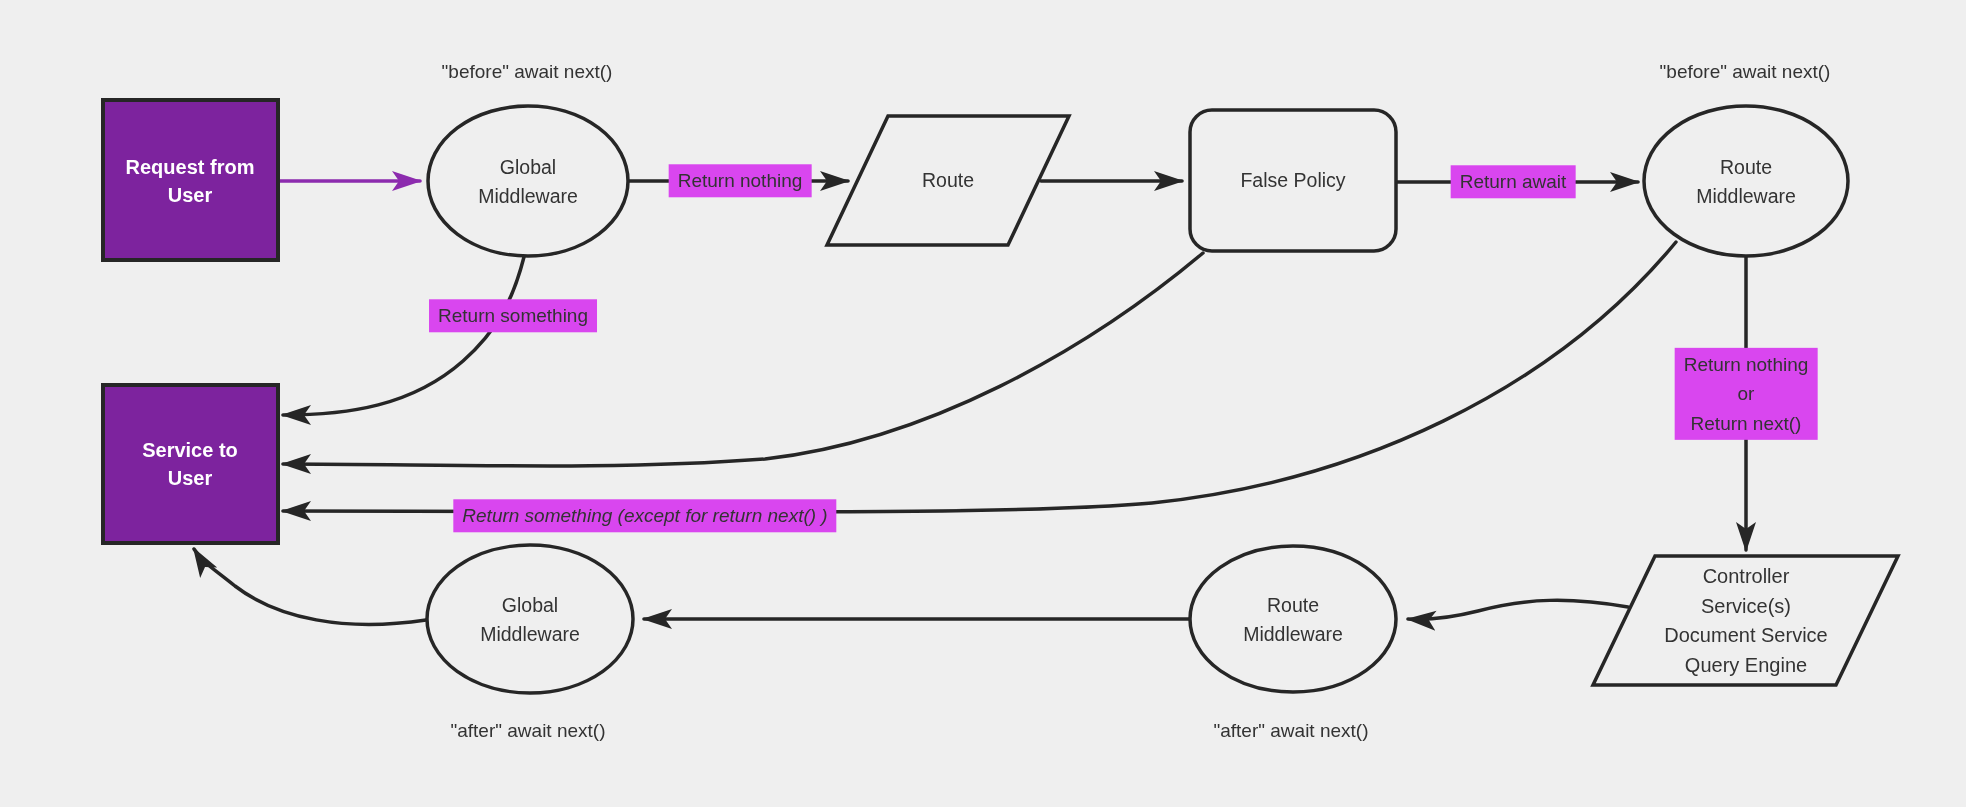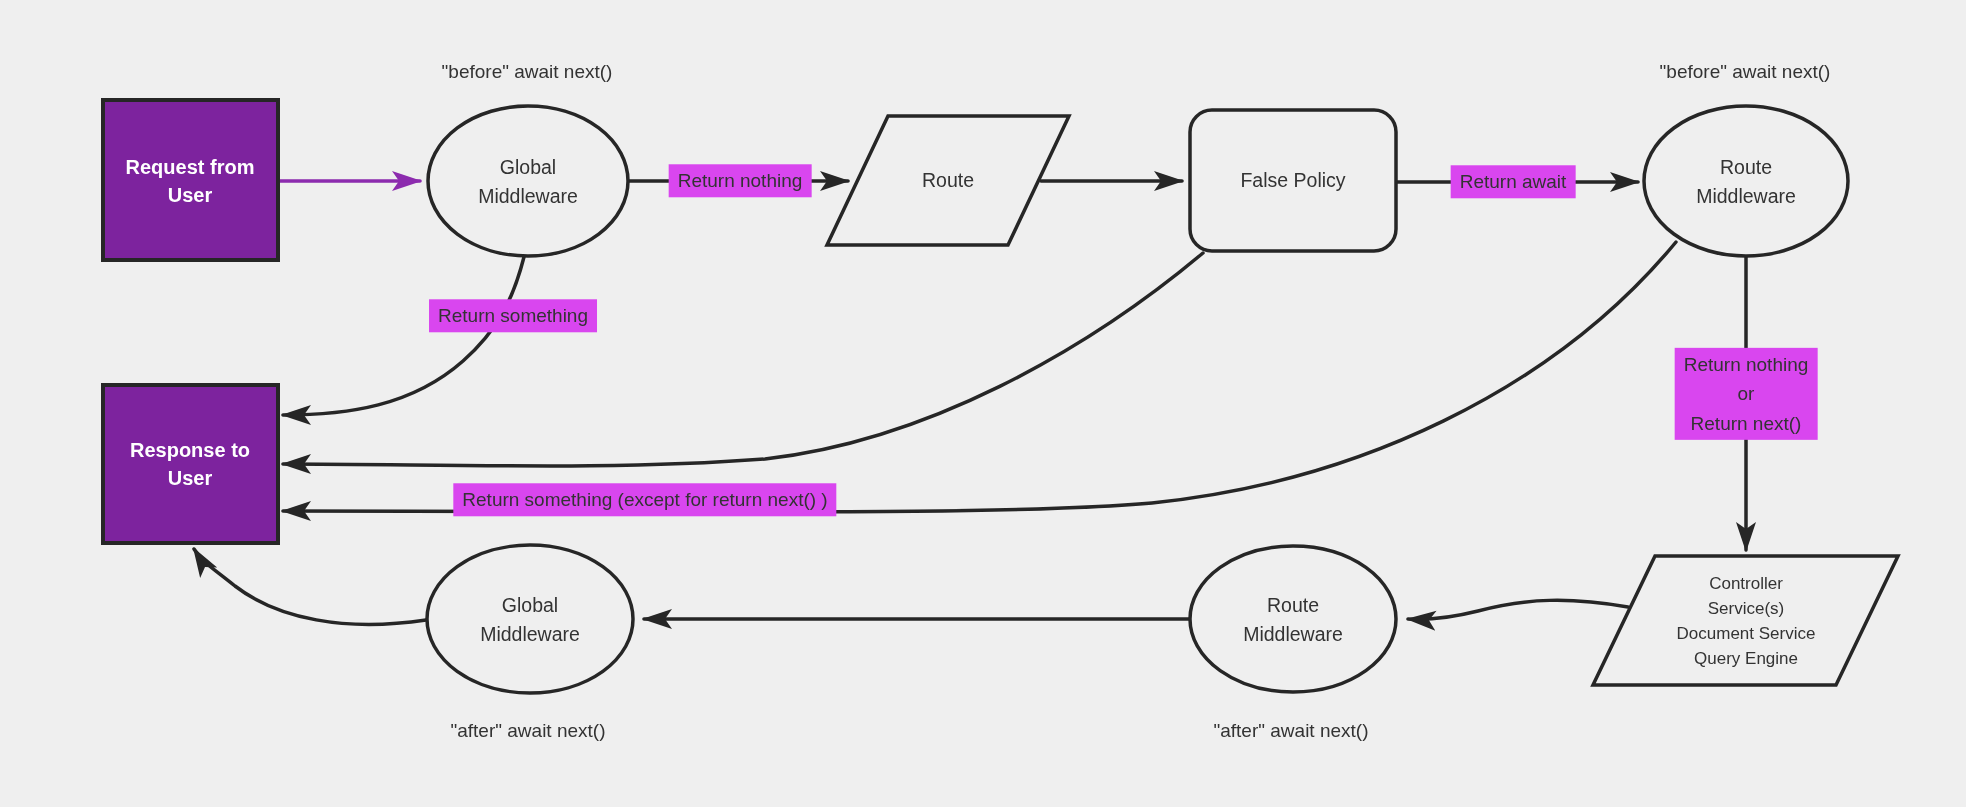--- a/index.html
+++ b/index.html
@@ -31,21 +31,21 @@
   }
   .edge-lbl {
     background: #d946ef;
     padding: 2px 9px;
   }
   .node-lbl {
     font-size: 19.5px;
     line-height: 1.5;
   }
   .node-lbl-small {
-    font-size: 17px;
+    font-size: 20px;
     line-height: 1.48;
   }
   .box-lbl {
     color: #ffffff;
     font-weight: bold;
     font-size: 20px;
     line-height: 1.4;
     width: 188px;
   }
 </style>
@@ -100,28 +100,28 @@
   <div class="lbl node-lbl" style="left:1746px; top:182px;">Route
 Middleware</div>
   <div class="lbl node-lbl-small" style="left:1746px; top:621px;">Controller
 Service(s)
 Document Service
 Query Engine</div>
   <div class="lbl node-lbl" style="left:1293px; top:620px;">Route
 Middleware</div>
   <div class="lbl node-lbl" style="left:530px; top:620px;">Global
 Middleware</div>
-  <div class="lbl box-lbl" style="left:190px; top:464px;">Response to
+  <div class="lbl box-lbl" style="left:190px; top:464px;">Service to
 User</div>
 
   <div class="lbl" style="left:527px; top:72px;">"before" await next()</div>
   <div class="lbl" style="left:1745px; top:72px;">"before" await next()</div>
   <div class="lbl edge-lbl" style="left:740px; top:181px;">Return nothing</div>
   <div class="lbl edge-lbl" style="left:1513px; top:182px;">Return await</div>
   <div class="lbl edge-lbl" style="left:513px; top:316px;">Return something</div>
-  <div class="lbl edge-lbl" style="left:645px; top:500px;">Return something (except for return next() )</div>
+  <div class="lbl edge-lbl" style="left:645px; top:516px;font-style:italic;">Return something (except for return next() )</div>
   <div class="lbl edge-lbl" style="left:1746px; top:394px;">Return nothing
 or
 Return next()</div>
   <div class="lbl" style="left:528px; top:731px;">"after" await next()</div>
   <div class="lbl" style="left:1291px; top:731px;">"after" await next()</div>
 
 </div>
 
 </body></html>

